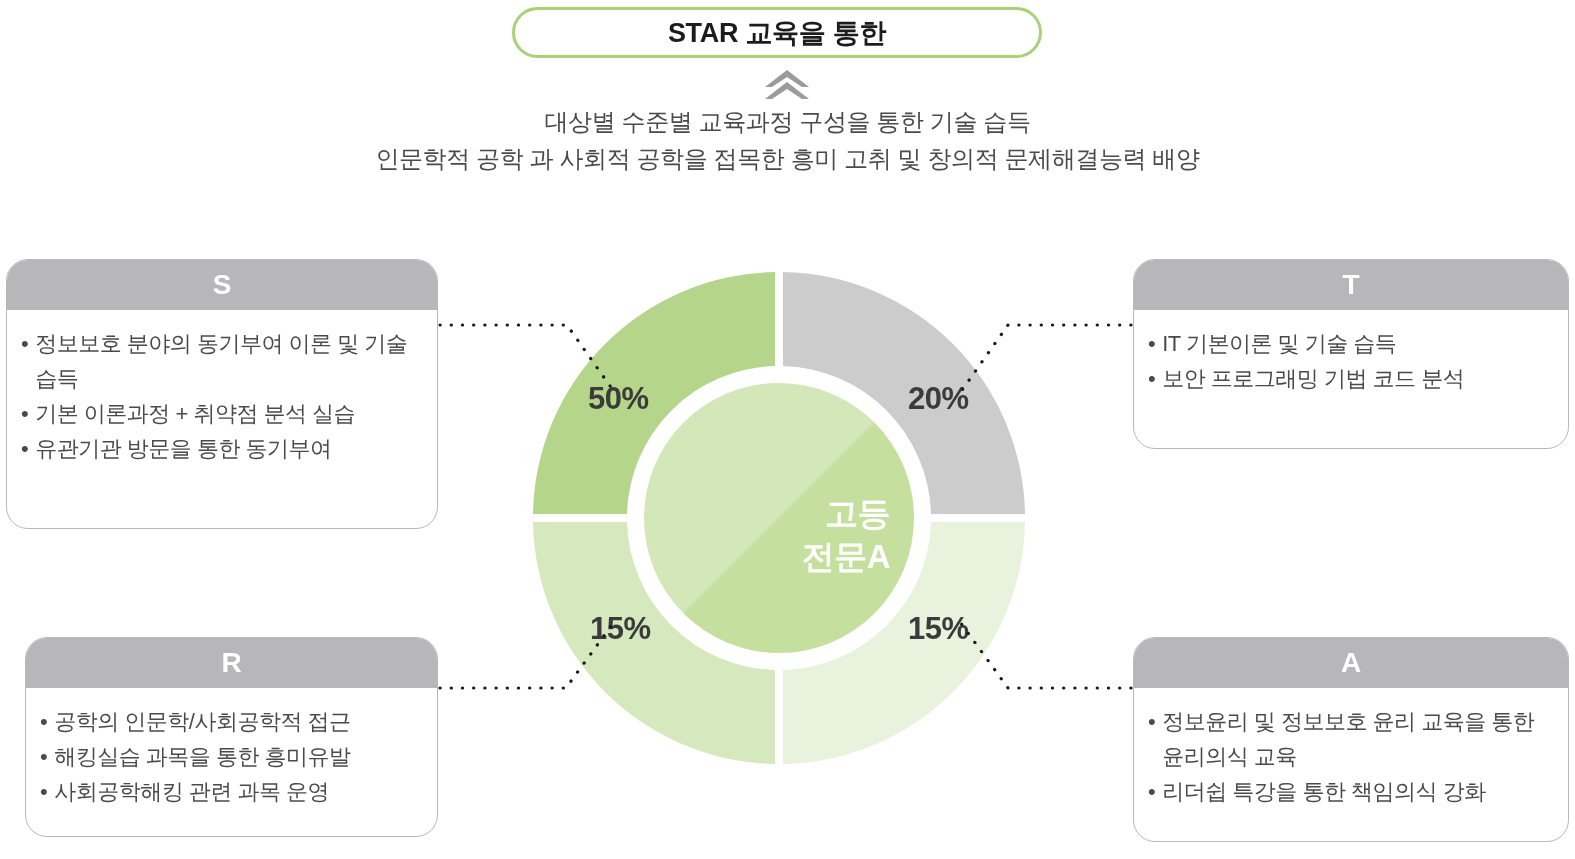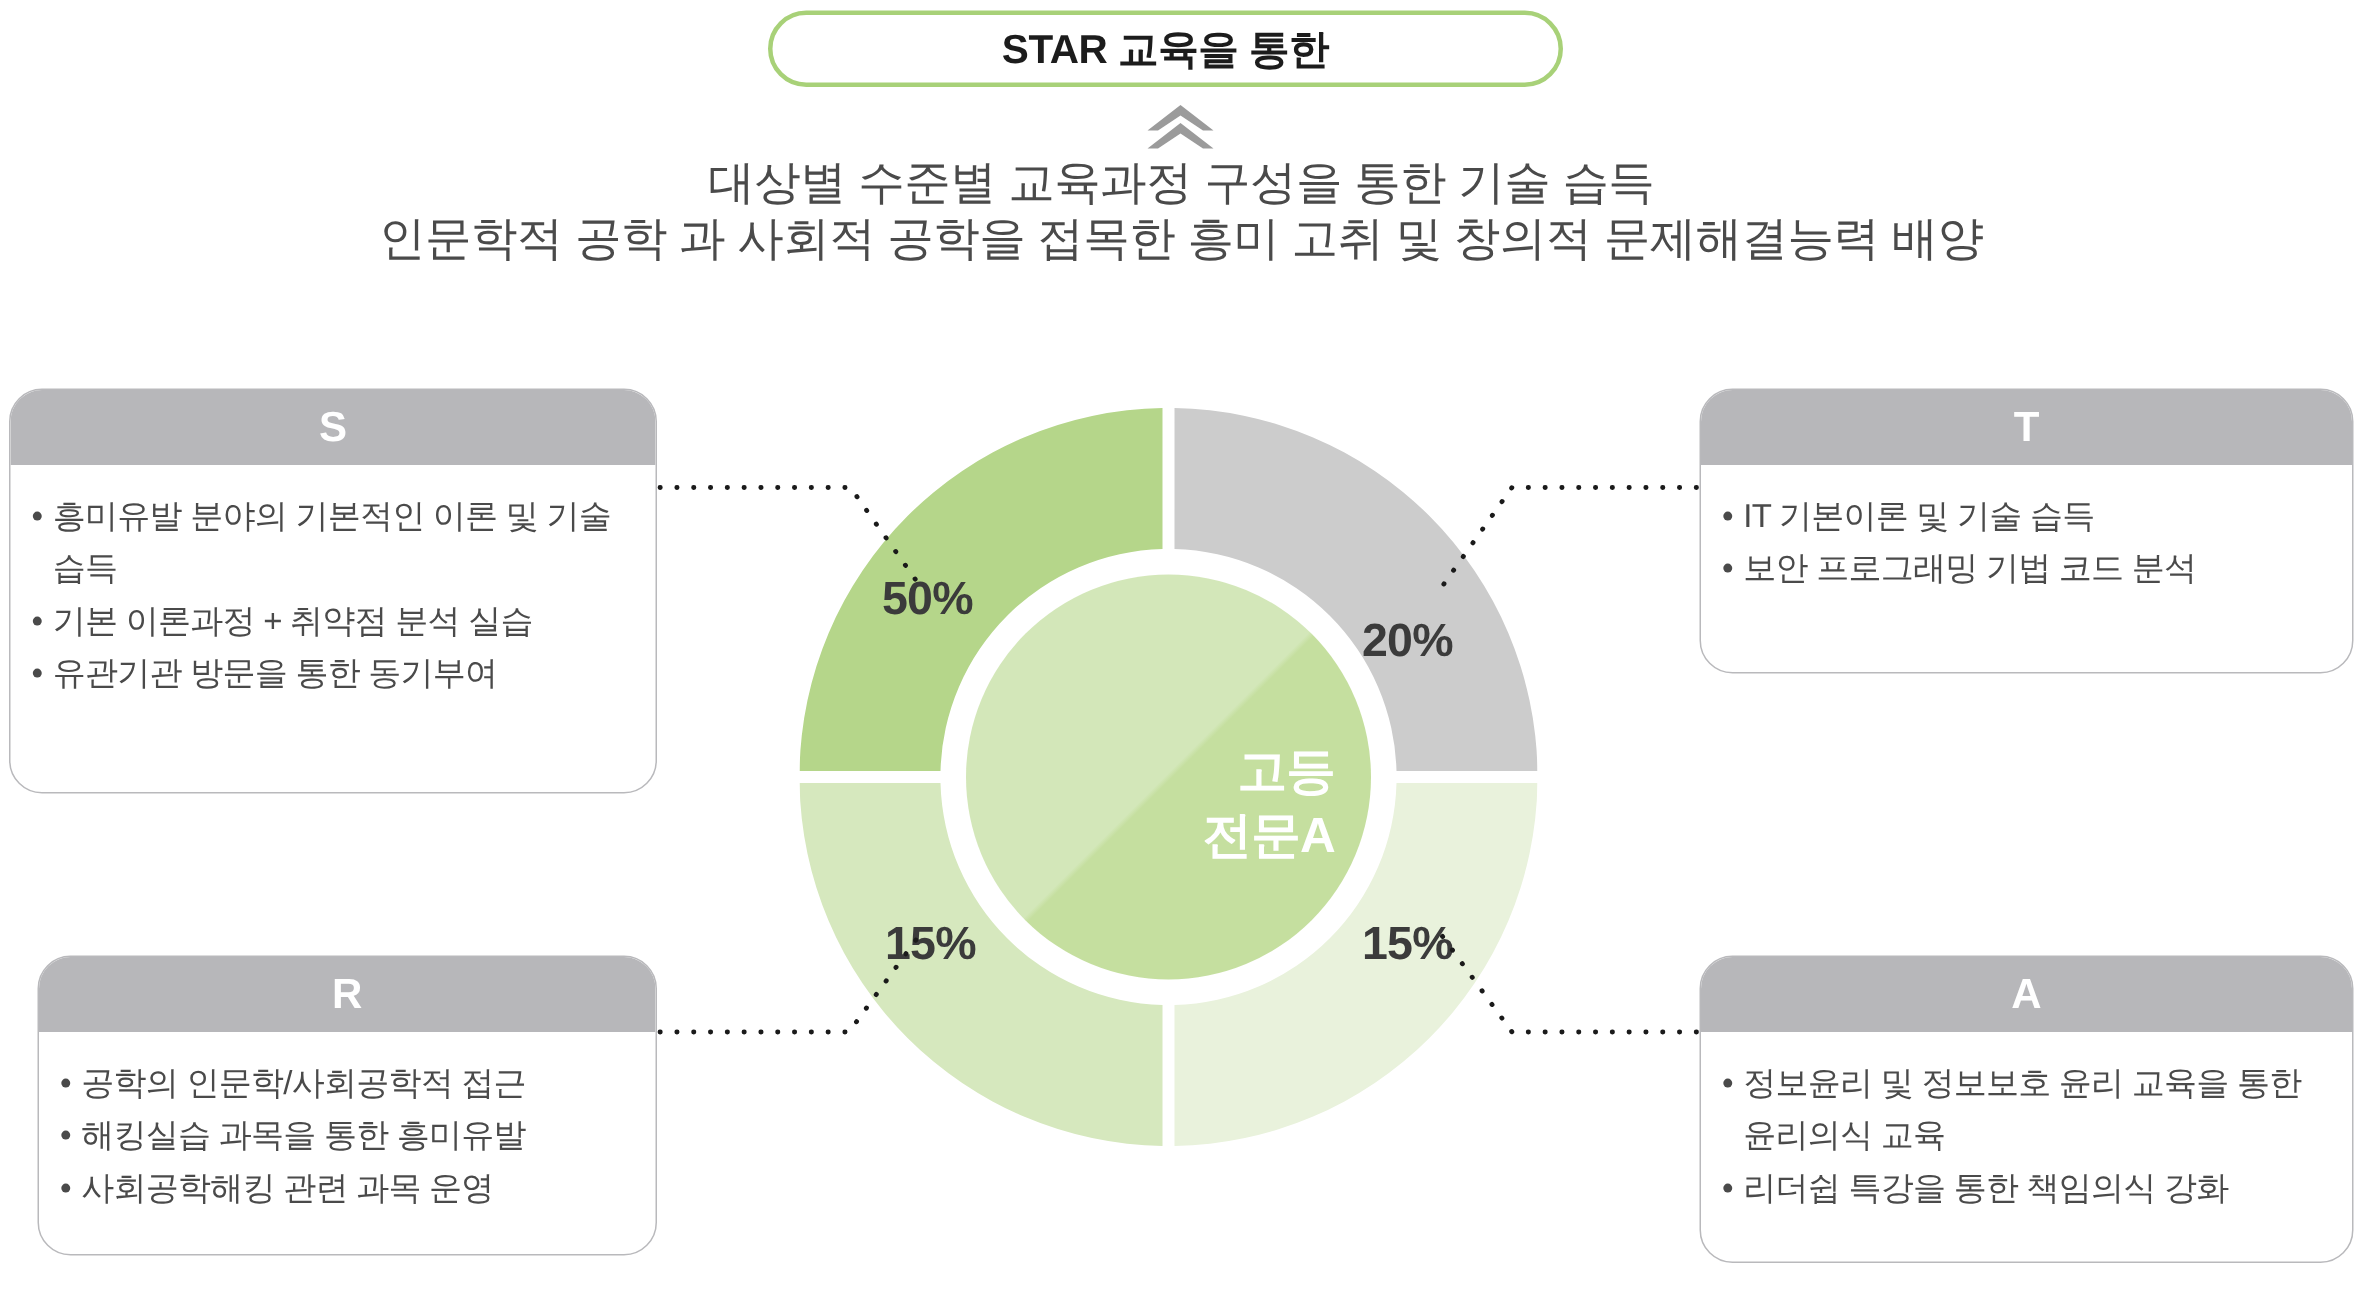--- a/index.html
+++ b/index.html
@@ -61,21 +61,21 @@
 
   
   #subtitle-block {
     position: absolute;
     left: 0;
     top: 103px;
     width: 1575px;
     text-align: center;
   }
   #subtitle-block .sub-line {
-    font-size: 31px;
+    font-size: 24px;
     color: #4a4a4a;
     line-height: 37px;
     letter-spacing: -0.4px;
     white-space: nowrap;
   }
 
   
   #donut-wrap {
     position: absolute;
     left: 533px;
@@ -87,21 +87,21 @@
     display: block;
   }
   .pct-label {
     position: absolute;
     font-size: 31px;
     font-weight: bold;
     color: #3b3b3b;
     letter-spacing: -0.5px;
   }
   #pct-s { left: 588px; top: 381px; }
-  #pct-t { left: 908px; top: 381px; margin-top: 28px; }
+  #pct-t { left: 908px; top: 381px; }
   #pct-r { left: 590px; top: 611px; }
   #pct-a { left: 908px; top: 611px; }
 
   #center-text {
     position: absolute;
     left: 668px;
     top: 492px;
     width: 222px;
     text-align: right;
     color: #ffffff;
@@ -235,21 +235,21 @@
     <path class="conn" d="M 1131 688 L 1008 688 L 960 622"></path>
   </svg>
 
   <div class="card" id="card-s">
     <div class="card-header">
       <span>S</span>
     </div>
     <div class="card-body">
       <div class="bullet-item">
         <span class="bullet-dot">•</span>
-        <span class="bullet-text">흥미유발 분야의 기본적인 이론 및 기술 습득</span>
+        <span class="bullet-text">정보보호 분야의 동기부여 이론 및 기술 습득</span>
       </div>
       <div class="bullet-item">
         <span class="bullet-dot">•</span>
         <span class="bullet-text">기본 이론과정 + 취약점 분석 실습</span>
       </div>
       <div class="bullet-item">
         <span class="bullet-dot">•</span>
         <span class="bullet-text">유관기관 방문을 통한 동기부여</span>
       </div>
     </div>

